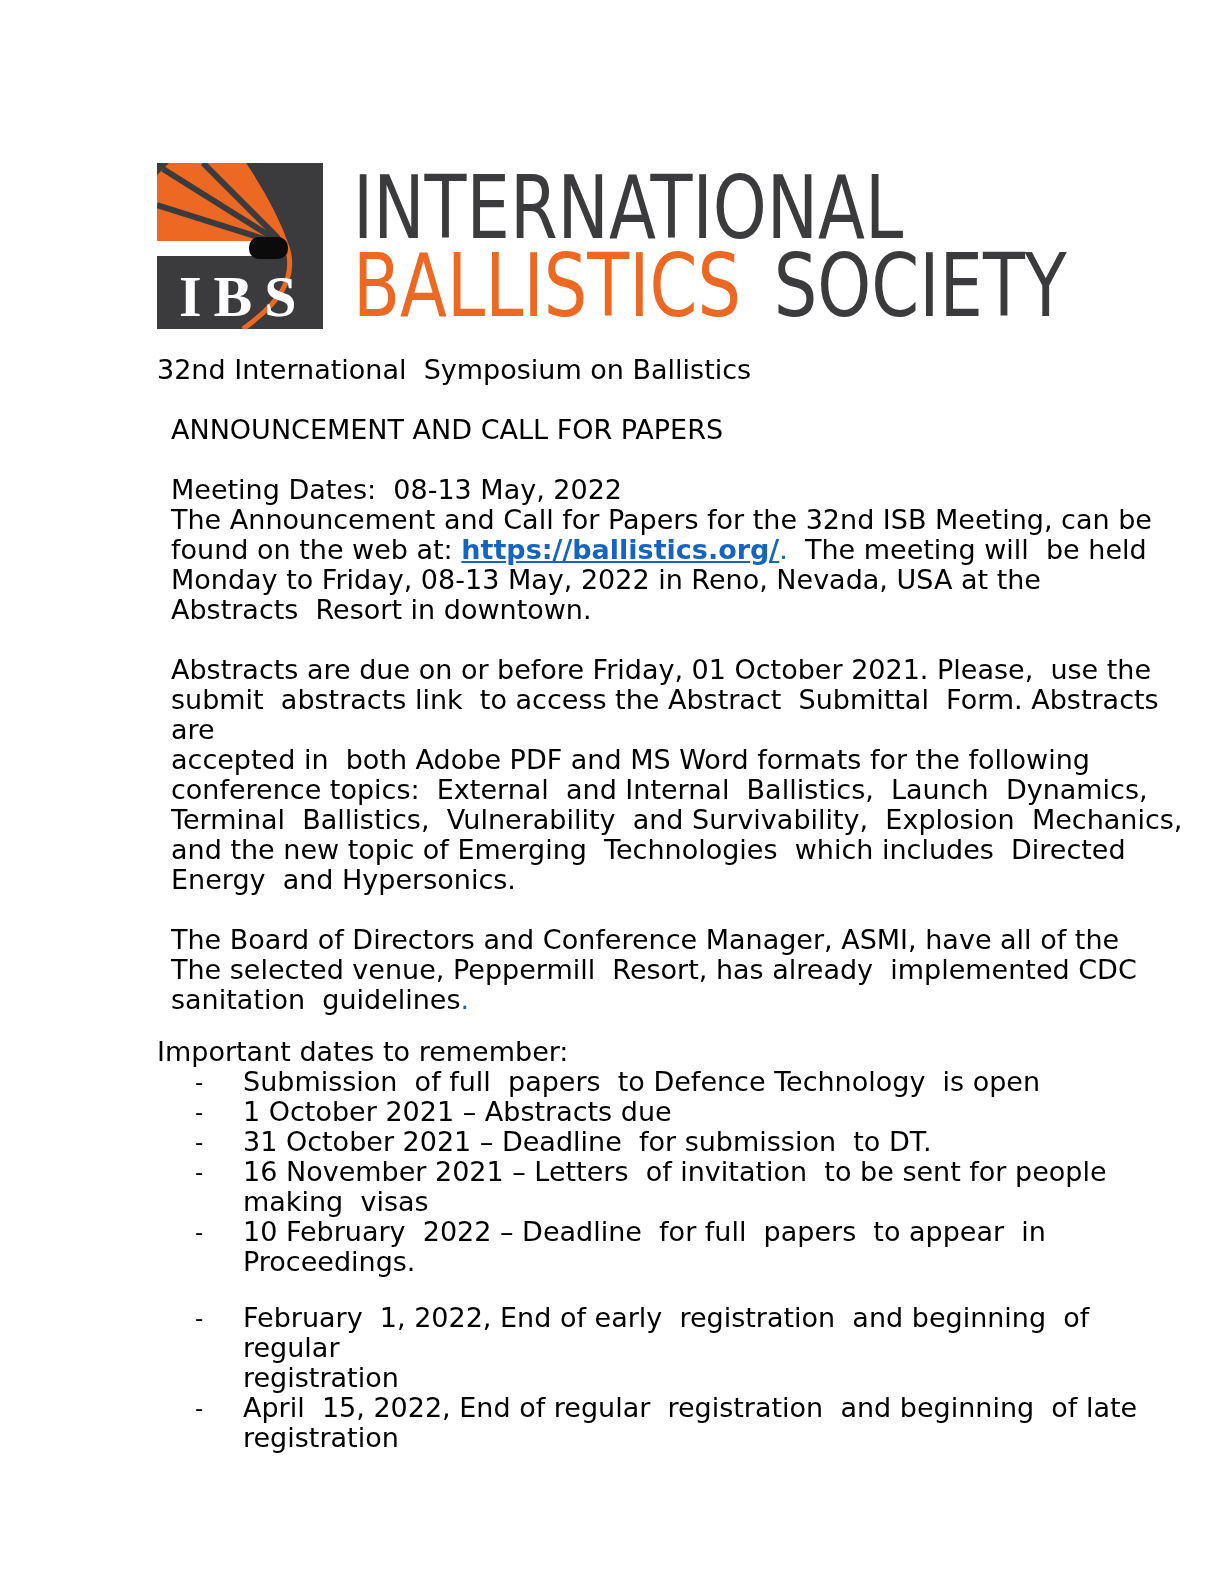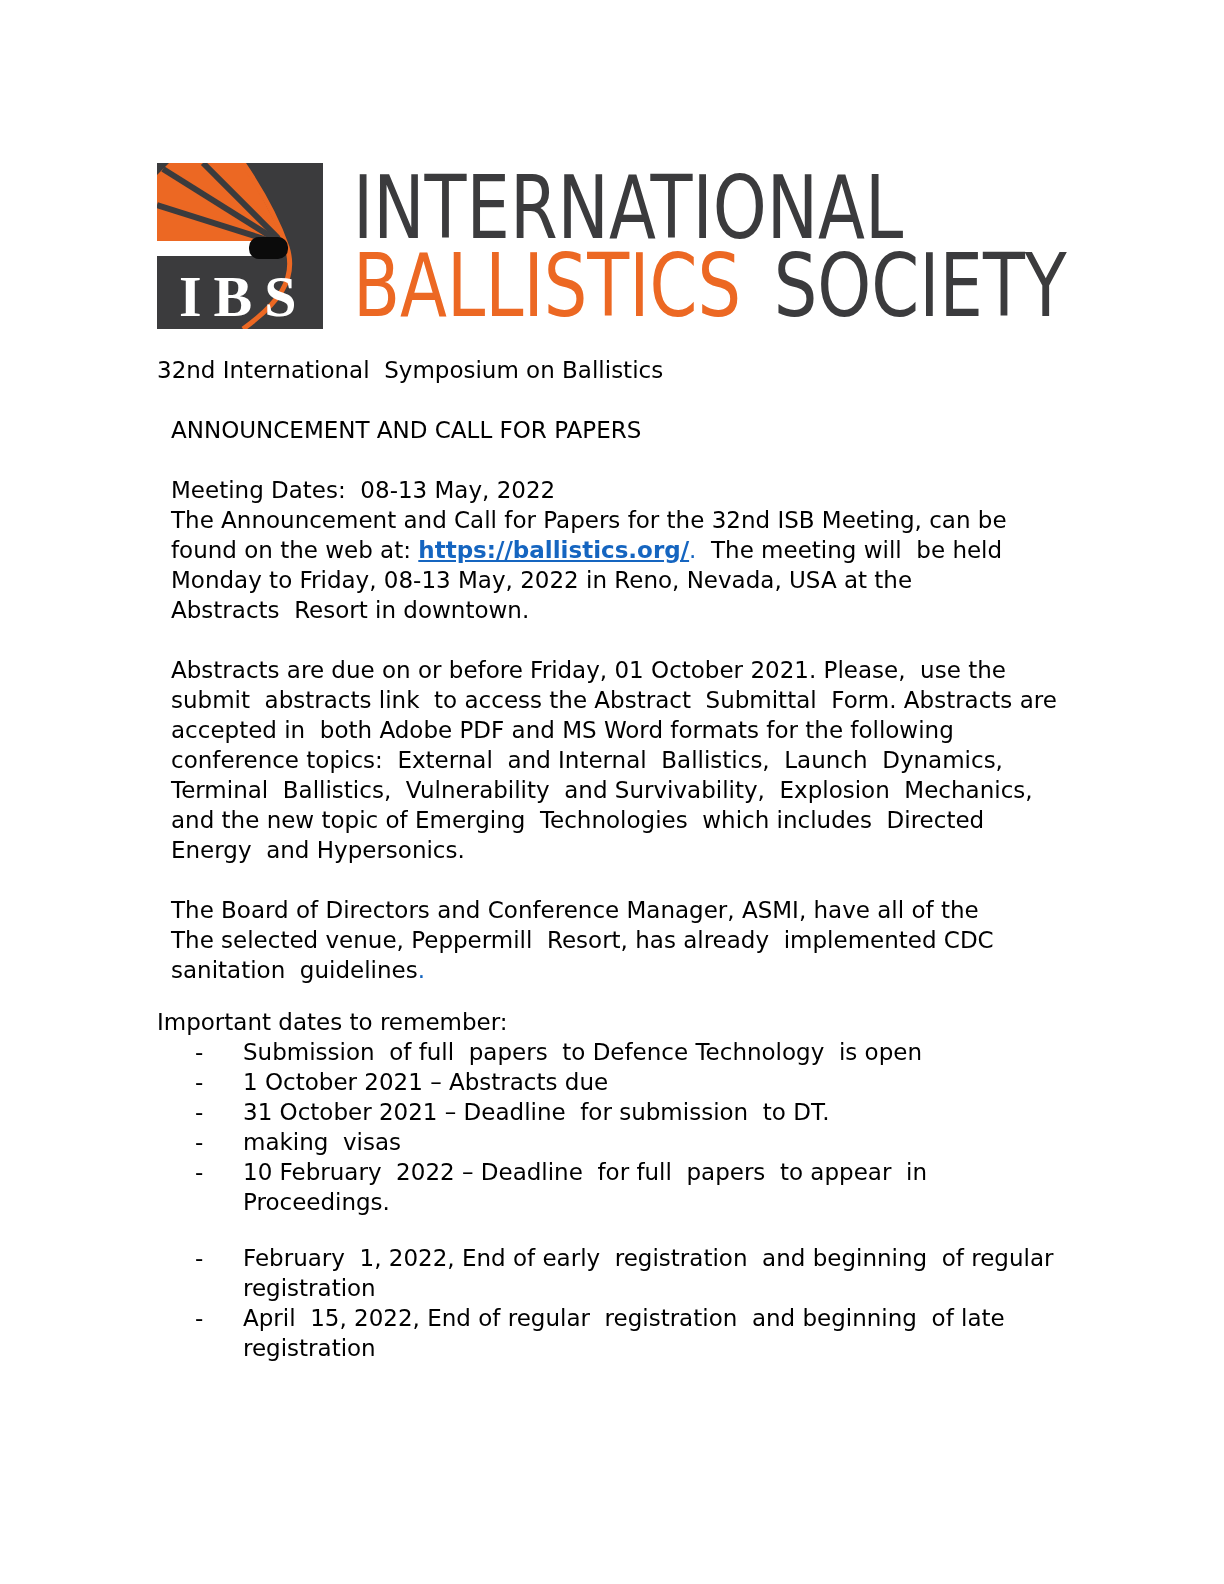--- a/index.html
+++ b/index.html
@@ -37,21 +37,21 @@
     white-space:nowrap;
     transform:scaleX(0.78);
     transform-origin:0 50%;
     color:#3B3B3D;
   }
   .wm-line + .wm-line{margin-top:0px;}
   .wm-orange{color:#EC6823;margin-right:42px;}
   .wm-dark{color:#3B3B3D;}
   
   .tline{
-    font-size:23px;
+    font-size:27px;
     line-height:30px;
     white-space:pre-wrap;
   }
   .title-block{margin-top:26px;}
   .gap30{margin-top:30px;margin-left:14px;}
   .gap38{margin-top:22px;}
   a.doclink{
     color:#1565C0;
     text-decoration:underline;
     cursor:pointer;
@@ -150,20 +150,21 @@
           </div>
           <div class="ditem">
             <span class="dash">-</span>
             <div class="dbody">
               <div class="tline">31 October 2021 – Deadline  for submission  to DT.</div>
             </div>
           </div>
           <div class="ditem">
             <span class="dash">-</span>
             <div class="dbody">
+              <div class="tline">16 November 2021 – Letters  of invitation  to be sent for people</div>
               <div class="tline">making  visas</div>
             </div>
           </div>
           <div class="ditem">
             <span class="dash">-</span>
             <div class="dbody">
               <div class="tline">10 February  2022 – Deadline  for full  papers  to appear  in</div>
               <div class="tline">Proceedings.</div>
             </div>
           </div>

